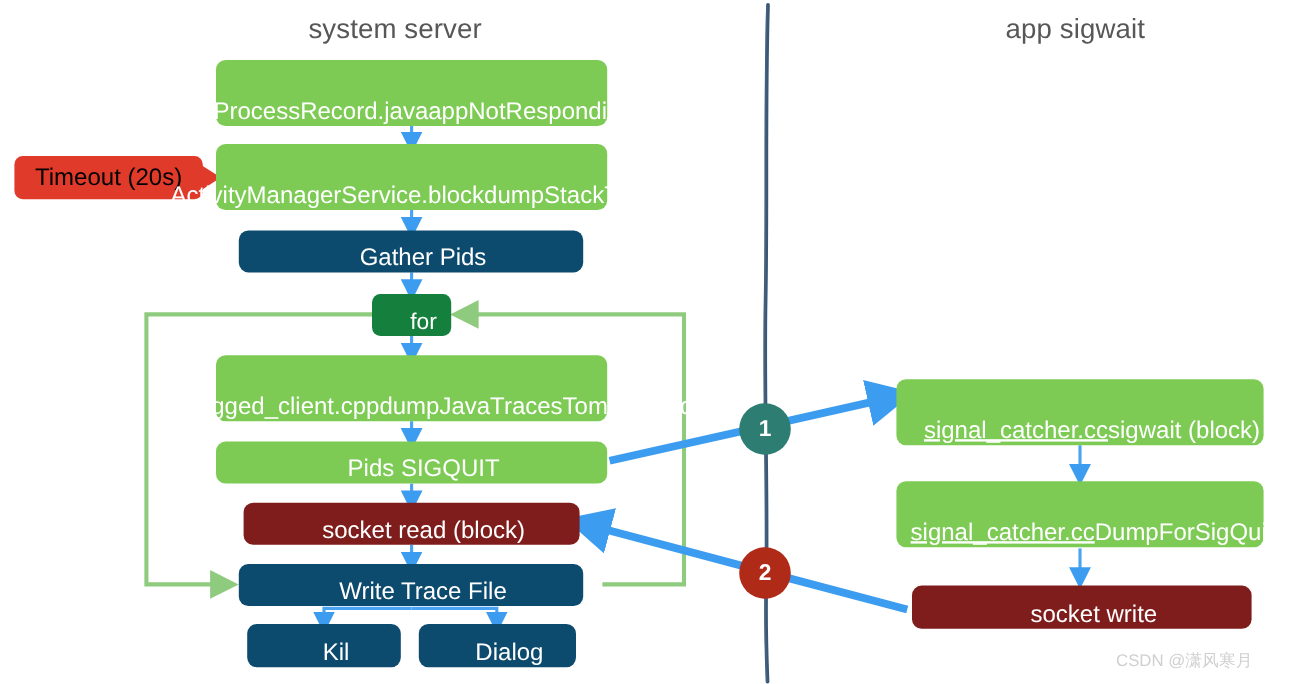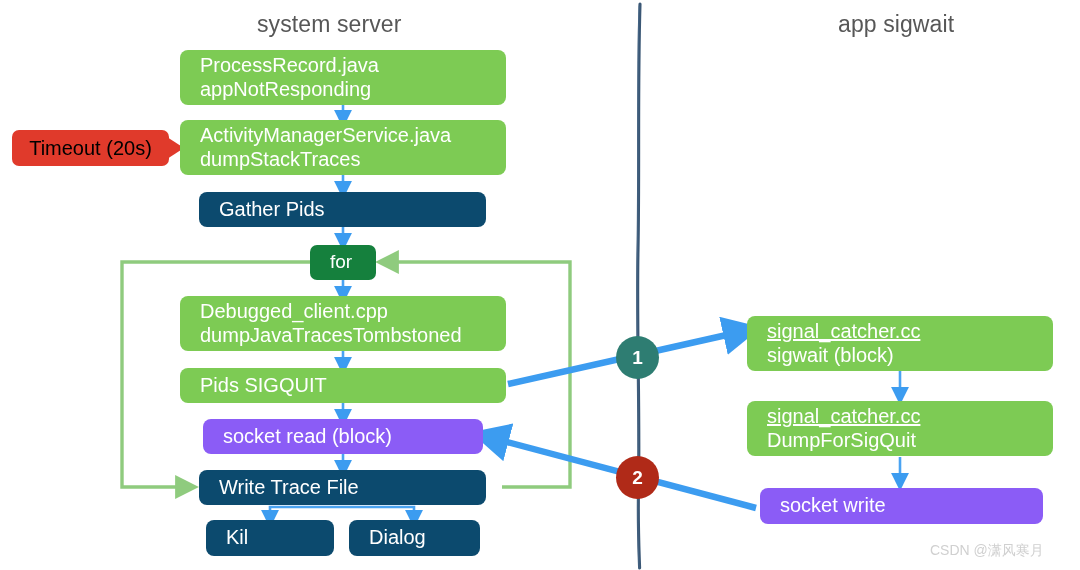--- a/index.html
+++ b/index.html
@@ -20,33 +20,33 @@
     letter-spacing:0.1px;
     white-space:nowrap;
   }
 
   .node{
     position:absolute;
     box-sizing:border-box;
     border-radius:8px;
     color:#ffffff;
     display:flex;
-    flex-direction:column;
-    align-items:flex-start;
+    flex-direction:row;
+    align-items:flex-end;
     justify-content:center;
     text-align:center;
     line-height:1.16;
     font-size:20px;
     white-space:nowrap;
     padding-left:20px;
   }
   .node .l1,.node .l2{display:block;}
   .node.green{background:#7DCB54;}
   .node.blue{background:#0c4a6e;}
-  .node.pink{background:#8b5cf6;}
+  .node.pink{background:#7f1d1d;}
   .node.orange{background:#15803d;border-radius:7px;font-size:19px;}
   .u{text-decoration:underline;text-underline-offset:1px;}
 
   .timeout-badge{
     position:absolute;
     background:#E03A2B;
     color:#000000;
     border-radius:7px;
     font-size:20px;
     display:flex;
@@ -144,21 +144,21 @@
     <span>Timeout (20s)</span>
   </div>
   <div class="timeout-tip" style="left:167px;top:137px;"></div>
 
   <div class="node green" style="left:180px;top:50px;width:326px;height:55px;">
     <span class="l1">ProcessRecord.java</span>
     <span class="l2">appNotResponding</span>
   </div>
 
   <div class="node green" style="left:180px;top:120px;width:326px;height:55px;">
-    <span class="l1">ActivityManagerService.java</span>
+    <span class="l1">ActivityManagerService.block</span>
     <span class="l2">dumpStackTraces</span>
   </div>
 
   <div class="node blue" style="left:199px;top:192px;width:287px;height:35px;">
     <span class="l1">Gather Pids</span>
   </div>
 
   <div class="node orange" style="left:310px;top:245px;width:66px;height:35px;">
     <span class="l1">for</span>
   </div>

